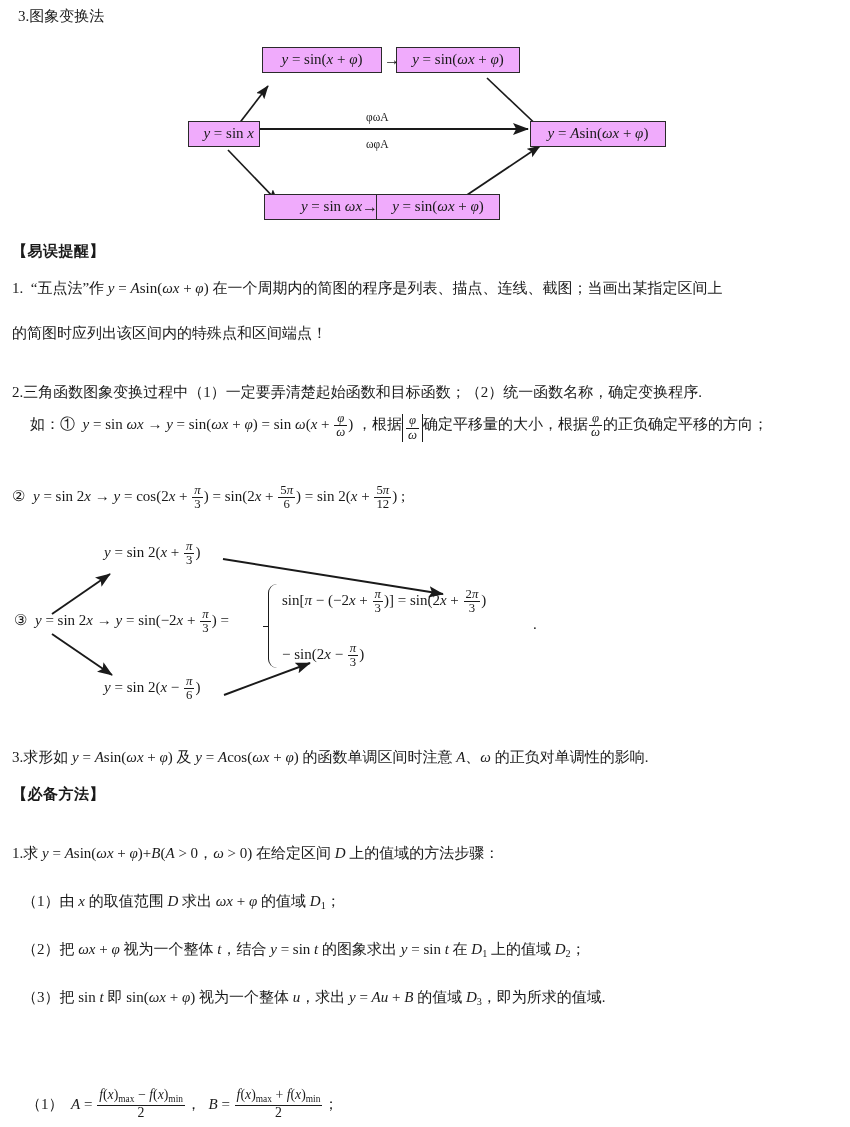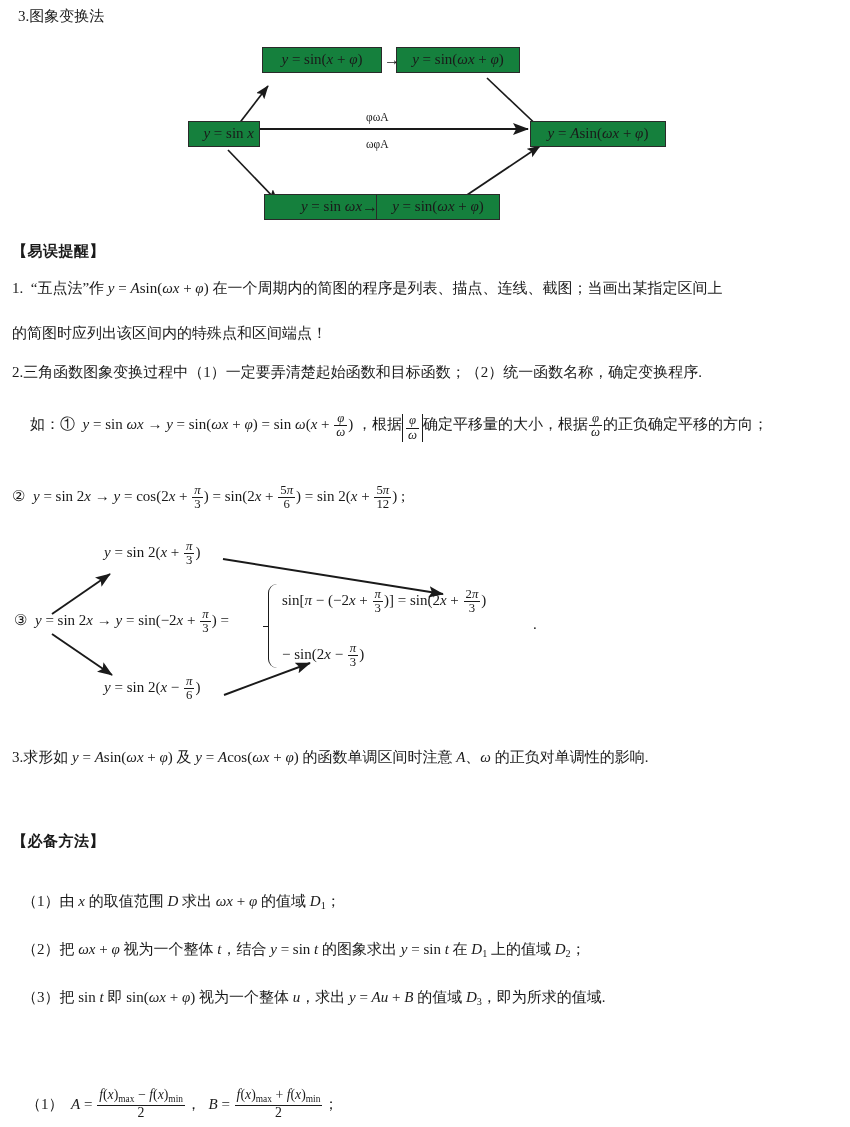--- a/index.html
+++ b/index.html
@@ -62,21 +62,21 @@
 
   
   #transform-diagram {
     position: absolute;
     left: 0; top: 28px;
     width: 850px; height: 210px;
   }
   .dbox {
     position: absolute;
     border: 1.4px solid #2a2a2a;
-    background: #15803d;
+    background: #f0abfc;
     font-size: 15px;
     padding: 3px 5px 4px 5px;
     white-space: nowrap;
     text-align: center;
     box-sizing: border-box;
   }
   .diag-arrowlabel {
     position: absolute;
     font-size: 11.5px;
     white-space: nowrap;
@@ -189,21 +189,21 @@
 
   <div class="line cn" style="left:12px; top:280px;">
     <span>1.</span>
     <span>&nbsp;“五点法”作 </span>
     <span class="m"><span class="mi">y</span> = <span class="mi">A</span>sin(<span class="mi">ωx</span> + <span class="mi">φ</span>)</span>
     <span> 在一个周期内的简图的程序是列表、描点、连线、截图；当画出某指定区间上</span>
   </div>
 
   <div class="line cn" style="left:12px; top:325px;">的简图时应列出该区间内的特殊点和区间端点！</div>
 
-  <div class="line cn" style="left:12px; top:364px;">2.三角函数图象变换过程中（1）一定要弄清楚起始函数和目标函数；（2）统一函数名称，确定变换程序.</div>
+  <div class="line cn" style="left:12px; top:384px;">2.三角函数图象变换过程中（1）一定要弄清楚起始函数和目标函数；（2）统一函数名称，确定变换程序.</div>
 
   <div class="line cn" style="left:30px; top:412px;">
     <span>如：①</span>
     <span class="m">&nbsp;<span class="mi">y</span> = sin <span class="mi">ωx</span> → <span class="mi">y</span> = sin(<span class="mi">ωx</span> + <span class="mi">φ</span>) = sin <span class="mi">ω</span>(<span class="mi">x</span> + <span class="frac"><span class="num mi">φ</span><span class="den mi">ω</span></span>)</span>
     <span>，根据</span><span class="abs"><span class="frac"><span class="num mi">φ</span><span class="den mi">ω</span></span></span><span>确定平移量的大小，根据</span><span class="frac"><span class="num mi">φ</span><span class="den mi">ω</span></span><span>的正负确定平移的方向；</span>
   </div>
 
   <div class="line cn" style="left:12px; top:484px;">
     <span>②</span>
     <span class="m">&nbsp;<span class="mi">y</span> = sin 2<span class="mi">x</span> → <span class="mi">y</span> = cos(2<span class="mi">x</span> + <span class="frac"><span class="num mi">π</span><span class="den mn">3</span></span>) = sin(2<span class="mi">x</span> + <span class="frac"><span class="num"><span class="mn">5</span><span class="mi">π</span></span><span class="den mn">6</span></span>) = sin 2(<span class="mi">x</span> + <span class="frac"><span class="num"><span class="mn">5</span><span class="mi">π</span></span><span class="den mn">12</span></span>) ;</span>
@@ -255,22 +255,27 @@
   </div>
 
   <div class="line cn" style="left:12px; top:749px;">
     <span>3.求形如 </span>
     <span class="m"><span class="mi">y</span> = <span class="mi">A</span>sin(<span class="mi">ωx</span> + <span class="mi">φ</span>)</span>
     <span> 及 </span>
     <span class="m"><span class="mi">y</span> = <span class="mi">A</span>cos(<span class="mi">ωx</span> + <span class="mi">φ</span>)</span>
     <span> 的函数单调区间时注意 <span class="mi">A</span>、<span class="mi">ω</span> 的正负对单调性的影响.</span>
   </div>
 
-  <div class="line cn bold-head" style="left:12px; top:833px;text-align:center;">【必备方法】</div>
-
+  <div class="line cn bold-head" style="left:12px; top:786px;text-align:center;">【必备方法】</div>
+
+  <div class="line cn" style="left:12px; top:845px;">
+    <span>1.求 </span>
+    <span class="m"><span class="mi">y</span> = <span class="mi">A</span>sin(<span class="mi">ωx</span> + <span class="mi">φ</span>)+<span class="mi">B</span>(<span class="mi">A</span> &gt; 0，<span class="mi">ω</span> &gt; 0)</span>
+    <span> 在给定区间 <span class="mi">D</span> 上的值域的方法步骤：</span>
+  </div>
 
   <div class="line cn" style="left:22px; top:893px;">
     <span>（1）由 <span class="mi">x</span> 的取值范围 <span class="mi">D</span> 求出 <span class="m"><span class="mi">ωx</span> + <span class="mi">φ</span></span> 的值域 <span class="mi">D</span><span class="sub">1</span>；</span>
   </div>
 
   <div class="line cn" style="left:22px; top:941px;">
     <span>（2）把 <span class="m"><span class="mi">ωx</span> + <span class="mi">φ</span></span> 视为一个整体 <span class="mi">t</span>，结合 <span class="m"><span class="mi">y</span> = sin <span class="mi">t</span></span> 的图象求出 <span class="m"><span class="mi">y</span> = sin <span class="mi">t</span></span> 在 <span class="mi">D</span><span class="sub">1</span> 上的值域 <span class="mi">D</span><span class="sub">2</span>；</span>
   </div>
 
   <div class="line cn" style="left:22px; top:989px;">

